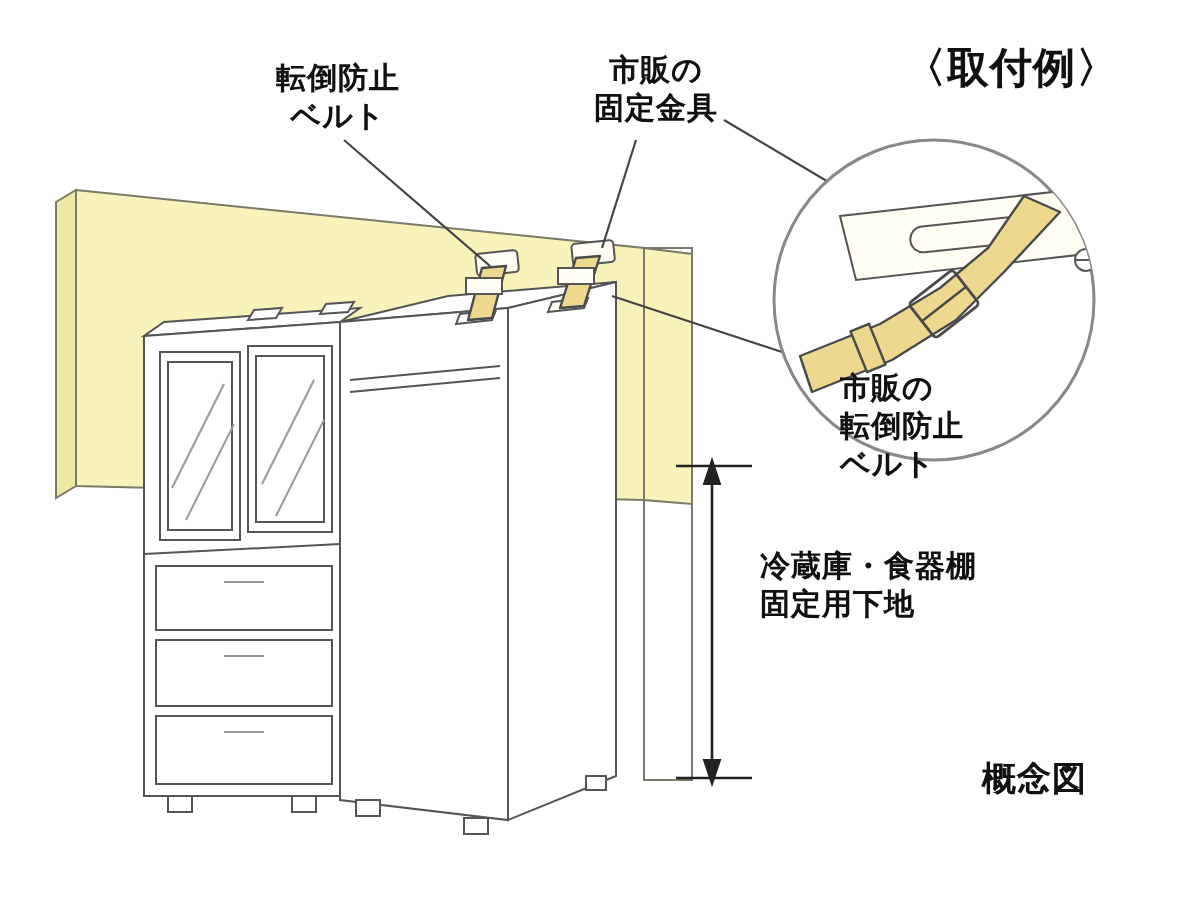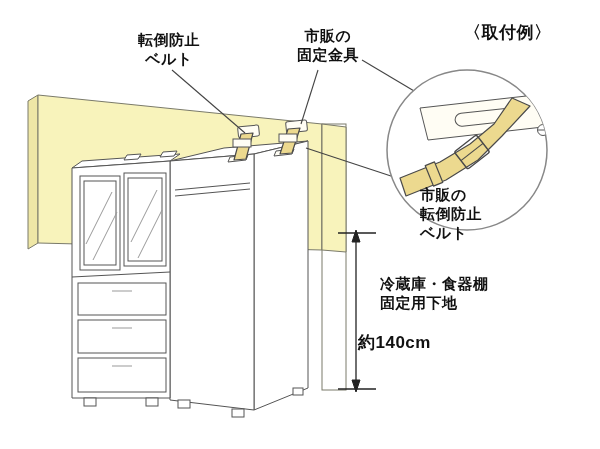--- a/index.html
+++ b/index.html
@@ -133,25 +133,25 @@
       </g>
     </g>
   </svg>
 
   <div class="lbl" style="left:128px;top:31px;width:82px;text-align:center">転倒防止
 ベルト</div>
 
   <div class="lbl" style="left:288px;top:27px;width:80px;text-align:center">市販の
 固定金具</div>
 
-  <div class="lbl" style="left:464px;top:22px;font-size:17px">〈取付例〉</div>
+  <div class="lbl" style="left:452px;top:22px;font-size:21px">〈取付例〉</div>
 
   <div class="lbl" style="left:420px;top:186px;width:100px">市販の
 転倒防止
 ベルト</div>
 
   <div class="lbl" style="left:380px;top:275px;width:140px">冷蔵庫・食器棚
 固定用下地</div>
 
-  <div class="lbl" style="left:358px;top:332px;font-size:17px">約140cm</div>
 
+  <div class="lbl" style="left:491px;top:379px;font-size:17px">概念図</div>
 
 </div>
 
 </body></html>

